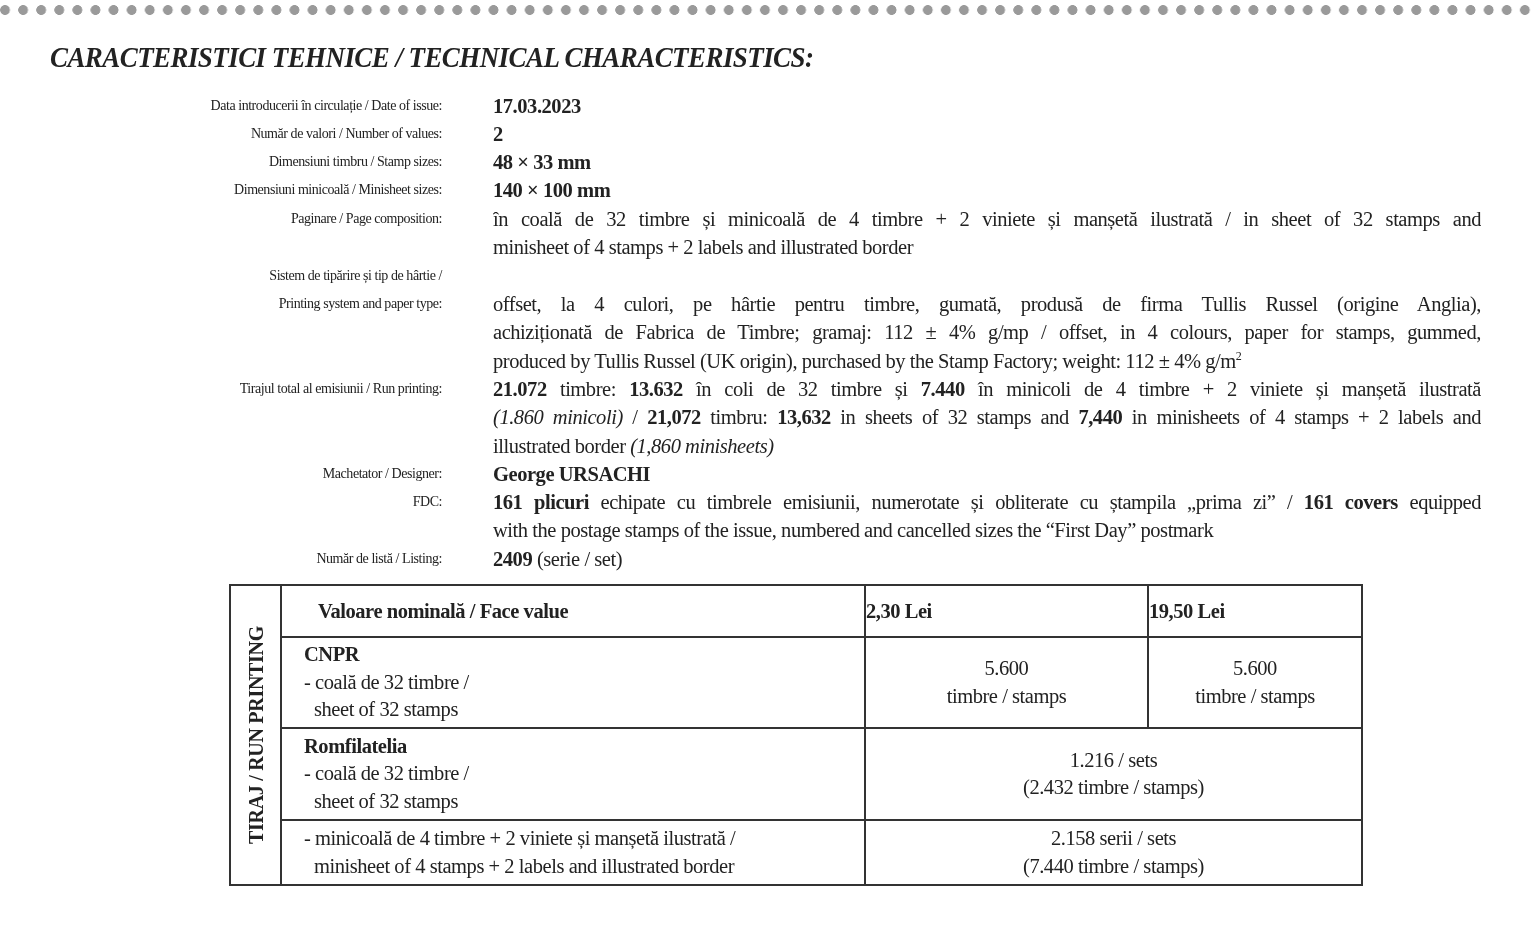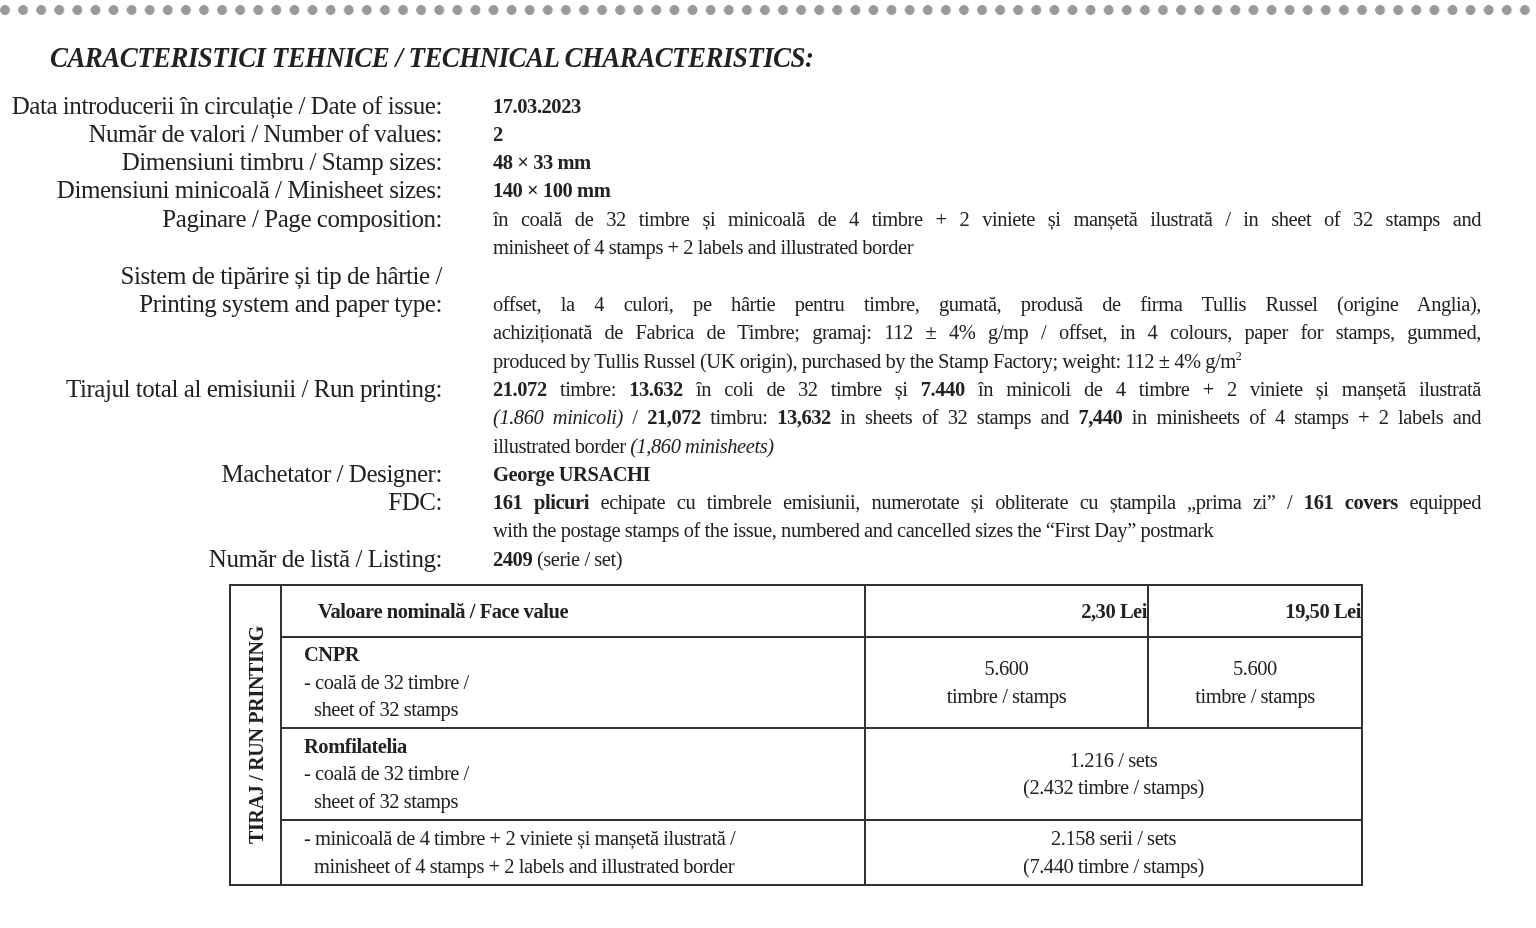--- a/index.html
+++ b/index.html
@@ -17,21 +17,21 @@
   .title {
     position: absolute; left: 50px; top: 41px; margin: 0;
     font-size: 29px; font-weight: bold; font-style: italic;
     letter-spacing: -0.6px; white-space: nowrap;
     transform: scaleX(0.93); transform-origin: left top;
   }
   .spec { position: absolute; left: 0; top: 0; width: 1536px; }
   .row { position: absolute; left: 0; width: 1536px; }
   .lbl {
     position: absolute; right: calc(1536px - 442px); text-align: right;
-    font-size: 25px; line-height: 28.3px; white-space: nowrap;
+    font-size: 14px; line-height: 28.3px; white-space: nowrap;
     letter-spacing: -0.45px;
   }
   .val {
     position: absolute; left: 493px; width: 988px;
     font-size: 20.5px; line-height: 28.3px; letter-spacing: -0.45px;
     text-align: justify; text-align-last: left;
   }
   .val .line { display: block; white-space: nowrap; }
   .val .just { display: block; text-align: justify; text-align-last: justify; white-space: normal; height: 28.3px; overflow: hidden; }
   b { font-weight: bold; }
@@ -48,21 +48,21 @@
   .rot {
     position: absolute; left: 50%; top: 50%;
     transform: translate(-50%, -50%) rotate(-90deg);
     white-space: nowrap; font-weight: bold; font-size: 20px; letter-spacing: -0.3px;
   }
   .c1 { width: 546px; }
   .c2 { width: 281px; }
   .c3 { width: 212px; }
   .hdr td { height: 50px; }
   .hdr .c1 { padding-left: 36px; font-weight: bold; }
-  .hdr .c2, .hdr .c3 { text-align: right; font-weight: bold; }
+  .hdr .c2, .hdr .c3 { text-align: left; font-weight: bold; }
   .r1 td { height: 89px; }
   .r2 td { height: 90px; }
   .r3 td { height: 63px; }
   .desc { padding-left: 22px !important; line-height: 27.5px; }
   .desc .org { font-weight: bold; display: block; }
   .desc .ln { display: block; white-space: nowrap; }
   .desc .ind { padding-left: 10px; font-family: Liberation Serif, serif; }
   .cnt { text-align: center; line-height: 27.5px; }
   .cnt span { display: block; }
 </style>

